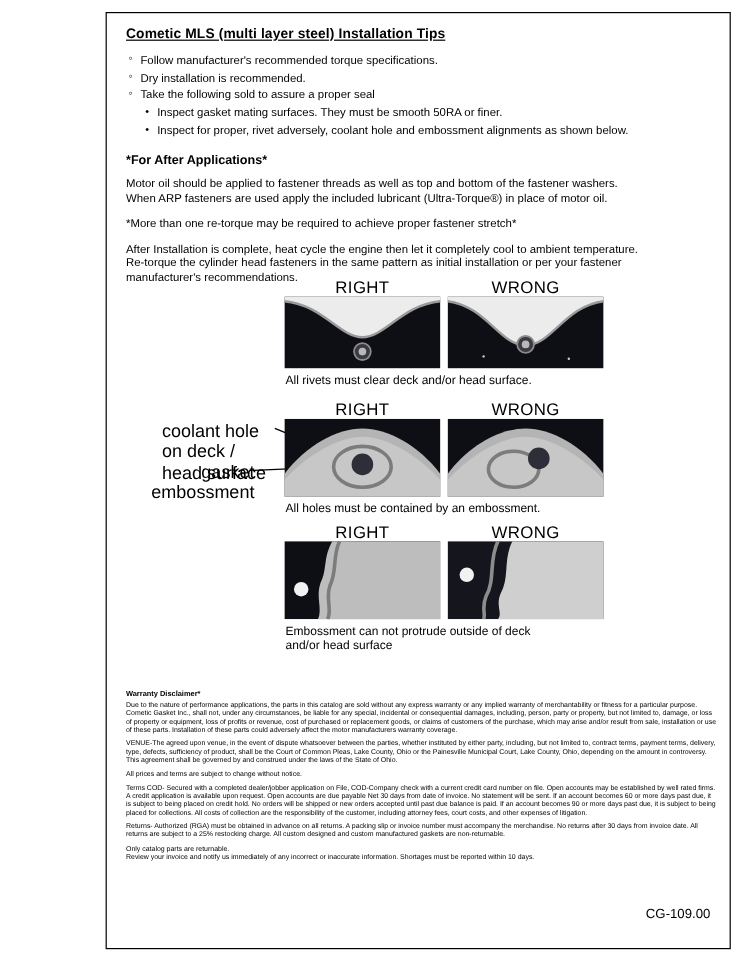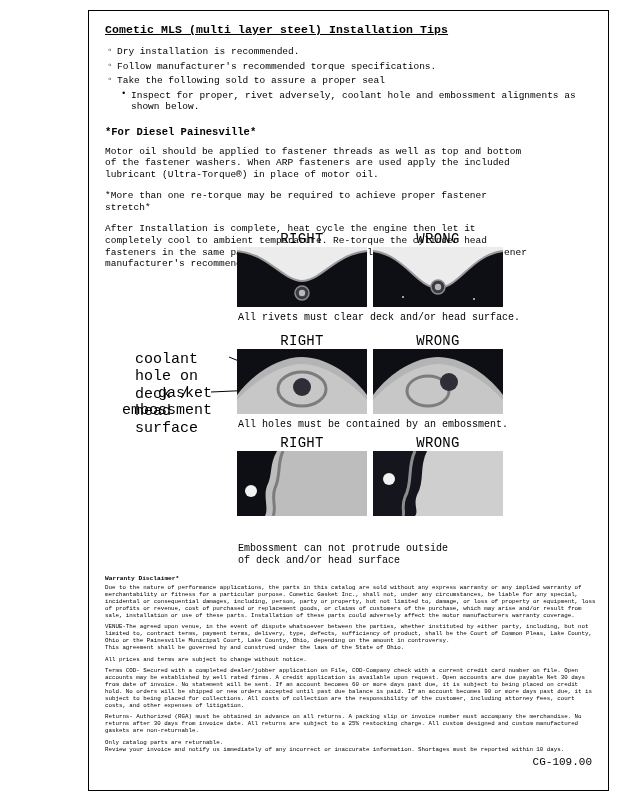--- a/index.html
+++ b/index.html
@@ -1,21 +1,21 @@
 <!DOCTYPE html>
 <html><head>
 <meta charset="utf-8">
 <style>
   html,body { margin:0; padding:0; }
   body {
     width:618px; height:800px; background:#ffffff;
     font-family:"Liberation Sans", sans-serif; color:#000;
     -webkit-font-smoothing:antialiased;
   }
-  .page { position:relative; width:618px; height:800px; background:#fff; overflow:hidden;font-family:Liberation Mono, monospace; }
+  .page { position:relative; width:618px; height:800px; background:#fff; overflow:hidden; }
   .content-box {
     position:absolute; left:88px; top:10px; width:521px; height:781px;
     border:1px solid #000; box-sizing:border-box; background:#fff;
   }
 
   
   .top { padding:9px 14px 0 16px; }
   .title {
     font-size:11.5px; font-weight:bold; text-decoration:underline;
     margin:3px 0 10px 0; letter-spacing:.1px;
@@ -40,21 +40,21 @@
     font-size:14px; letter-spacing:.3px;
   }
   .fig-label.right { left:148px; }
   .fig-label.wrong { left:284px; }
   .fig-img { position:absolute; top:16px; display:block; }
   .fig-img.left { left:148px; }
   .fig-img.rightimg { left:284px; }
   .fig-caption { position:absolute; left:149px; font-size:10px; line-height:1.2; }
   .fig-row1 .fig-caption { top:81px; }
   .fig-row2 .fig-caption { top:86px; }
-  .fig-row3 .fig-caption { top:86px; width:220px;margin-top:22px; }
+  .fig-row3 .fig-caption { top:86px; width:220px; }
 
   .annotation { position:absolute; font-size:15px; line-height:1.15; }
   .ann-coolant { top:18px; left:46px; width:92px; }
   .ann-emboss  { top:52px; left:28px; width:95px;text-align:right; }
   .ann-lines { position:absolute; left:0; top:0; pointer-events:none; }
 
   
   .legal { position:absolute; left:16px; top:564px; width:492px; }
   .legal-h { font-size:6.2px; font-weight:bold; margin:0 0 3px 0; }
   .legal p {
@@ -67,27 +67,28 @@
 </head>
 <body>
 
 <div class="page">
   <div class="content-box">
 
     <div class="top">
       <h1 class="title">Cometic MLS (multi layer steel) Installation Tips</h1>
 
       <ul class="bullets">
+        <li class="lvl1"><span>Follow manufacturer's recommended torque specifications.</span></li>
         <li class="lvl1"><span>Dry installation is recommended.</span></li>
-        <li class="lvl1"><span>Follow manufacturer's recommended torque specifications.</span></li>
         <li class="lvl1"><span>Take the following sold to assure a proper seal</span></li>
+        <li class="lvl2"><span>Inspect gasket mating surfaces.  They must be smooth 50RA or finer.</span></li>
         <li class="lvl2"><span>Inspect for proper, rivet adversely, coolant hole and embossment alignments as shown below.</span></li>
       </ul>
 
-      <h2 class="diesel-heading">*For Diesel Painesville*</h2>
+      <h2 class="diesel-heading">*For After Applications*</h2>
       <p class="para">Motor oil should be applied to fastener threads as well as top and bottom of the fastener washers. When ARP fasteners are used apply the included lubricant (Ultra-Torque®) in place of motor oil.</p>
       <p class="para">*More than one re-torque may be required to achieve proper fastener stretch*</p>
       <p class="para">After Installation is complete, heat cycle the engine then let it completely cool to ambient temperature. Re-torque the cylinder head fasteners in the same pattern as initial installation or per your fastener manufacturer's recommendations.</p>
     </div>
 
     <div class="fig-row fig-row1">
       <div class="fig-label right">RIGHT</div>
       <div class="fig-label wrong">WRONG</div>
 
       <svg class="fig-img left" width="130" height="60" viewBox="0 0 130 60">

